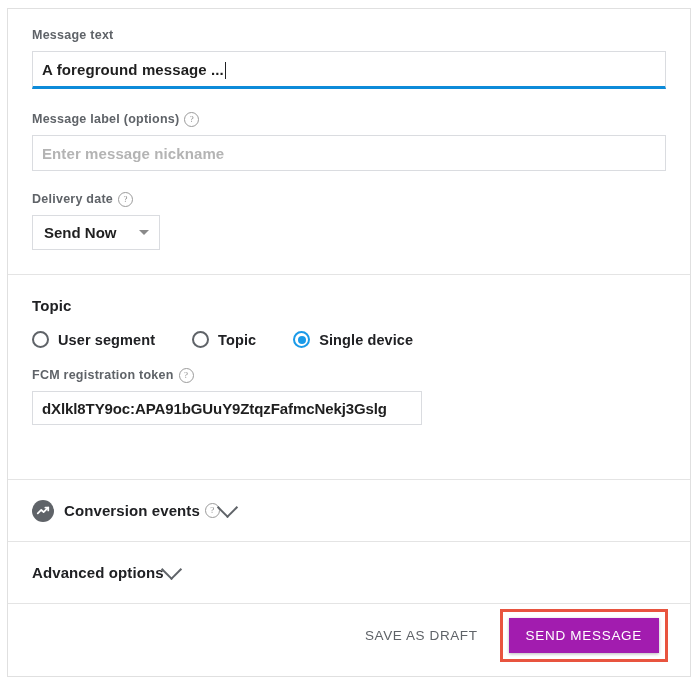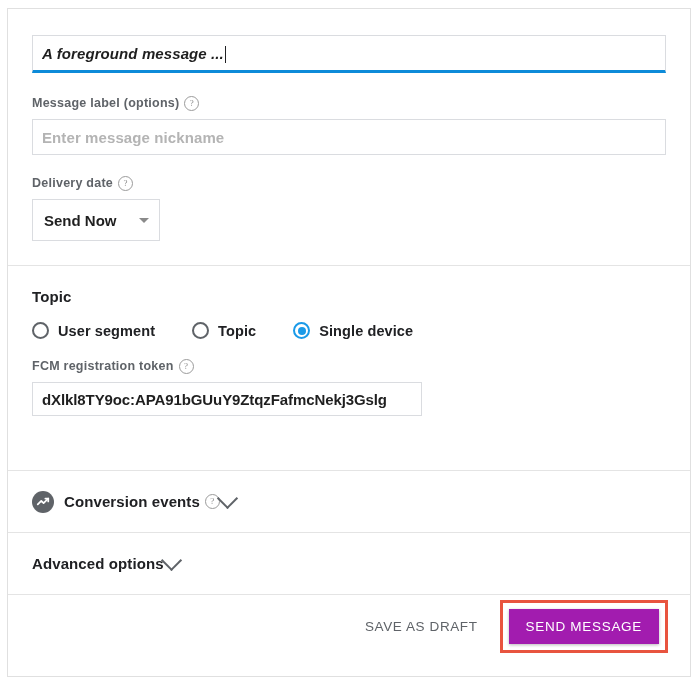--- a/index.html
+++ b/index.html
@@ -76,21 +76,20 @@
     align-items: center;
     padding: 0 9px;
     font-size: 15px;
     font-weight: bold;
     color: #1f1f1f;
     letter-spacing: 0.1px;
   }
   .input-box.focused {
     border-bottom: 3px solid #0d8bd9;
     height: 38px;
-    font-style: italic;
   }
   .input-box .value {
     white-space: nowrap;
     overflow: hidden;
   }
   .input-box .placeholder {
     color: #b4b4b4;
     font-weight: bold;
   }
   .caret {
@@ -117,21 +116,21 @@
     color: #1f1f1f;
     letter-spacing: -0.1px;
     overflow: hidden;
     white-space: nowrap;
   }
 
   
   .select-box {
     box-sizing: border-box;
     width: 128px;
-    height: 42px;
+    height: 35px;
     border: 1px solid #dadce0;
     display: flex;
     align-items: center;
     justify-content: space-between;
     padding: 0 10px 0 11px;
     font-size: 15px;
     font-weight: bold;
     color: #1f1f1f;
   }
   .tri-down {
@@ -269,20 +268,23 @@
     font-family: "Liberation Sans", sans-serif;
   }
 </style>
 </head>
 <body>
 
 <div class="card">
 
   <div class="section" style="padding-top:18px;">
 
+    <div class="field-label">
+      <span>Message text</span>
+    </div>
 
     <div class="input-box focused" style="margin-top:8px;">
       <span class="value">A foreground message ...</span>
         <span class="caret"></span>
     </div>
 
     <div class="field-label" style="margin-top:22px;">
       <span>Message label (options)</span>
       <span class="help-icon">?</span>
     </div>

